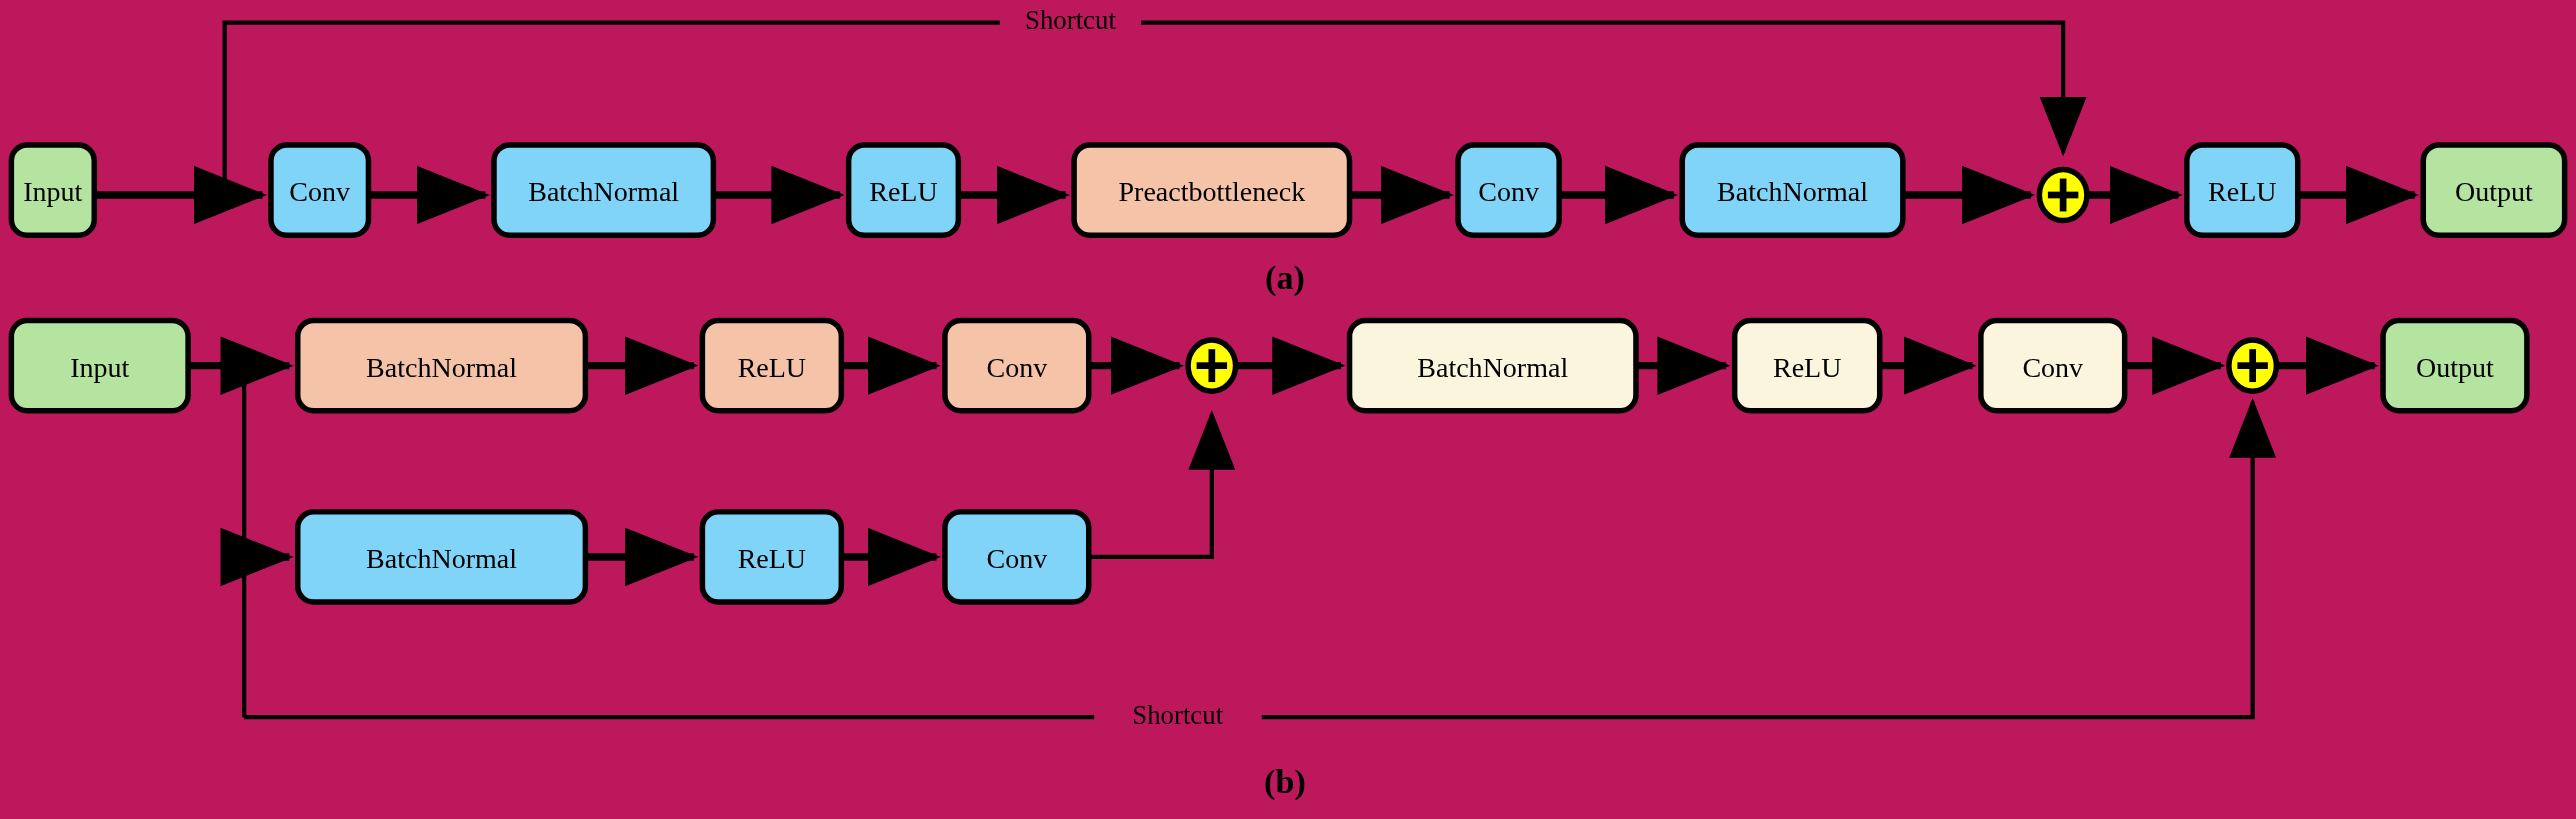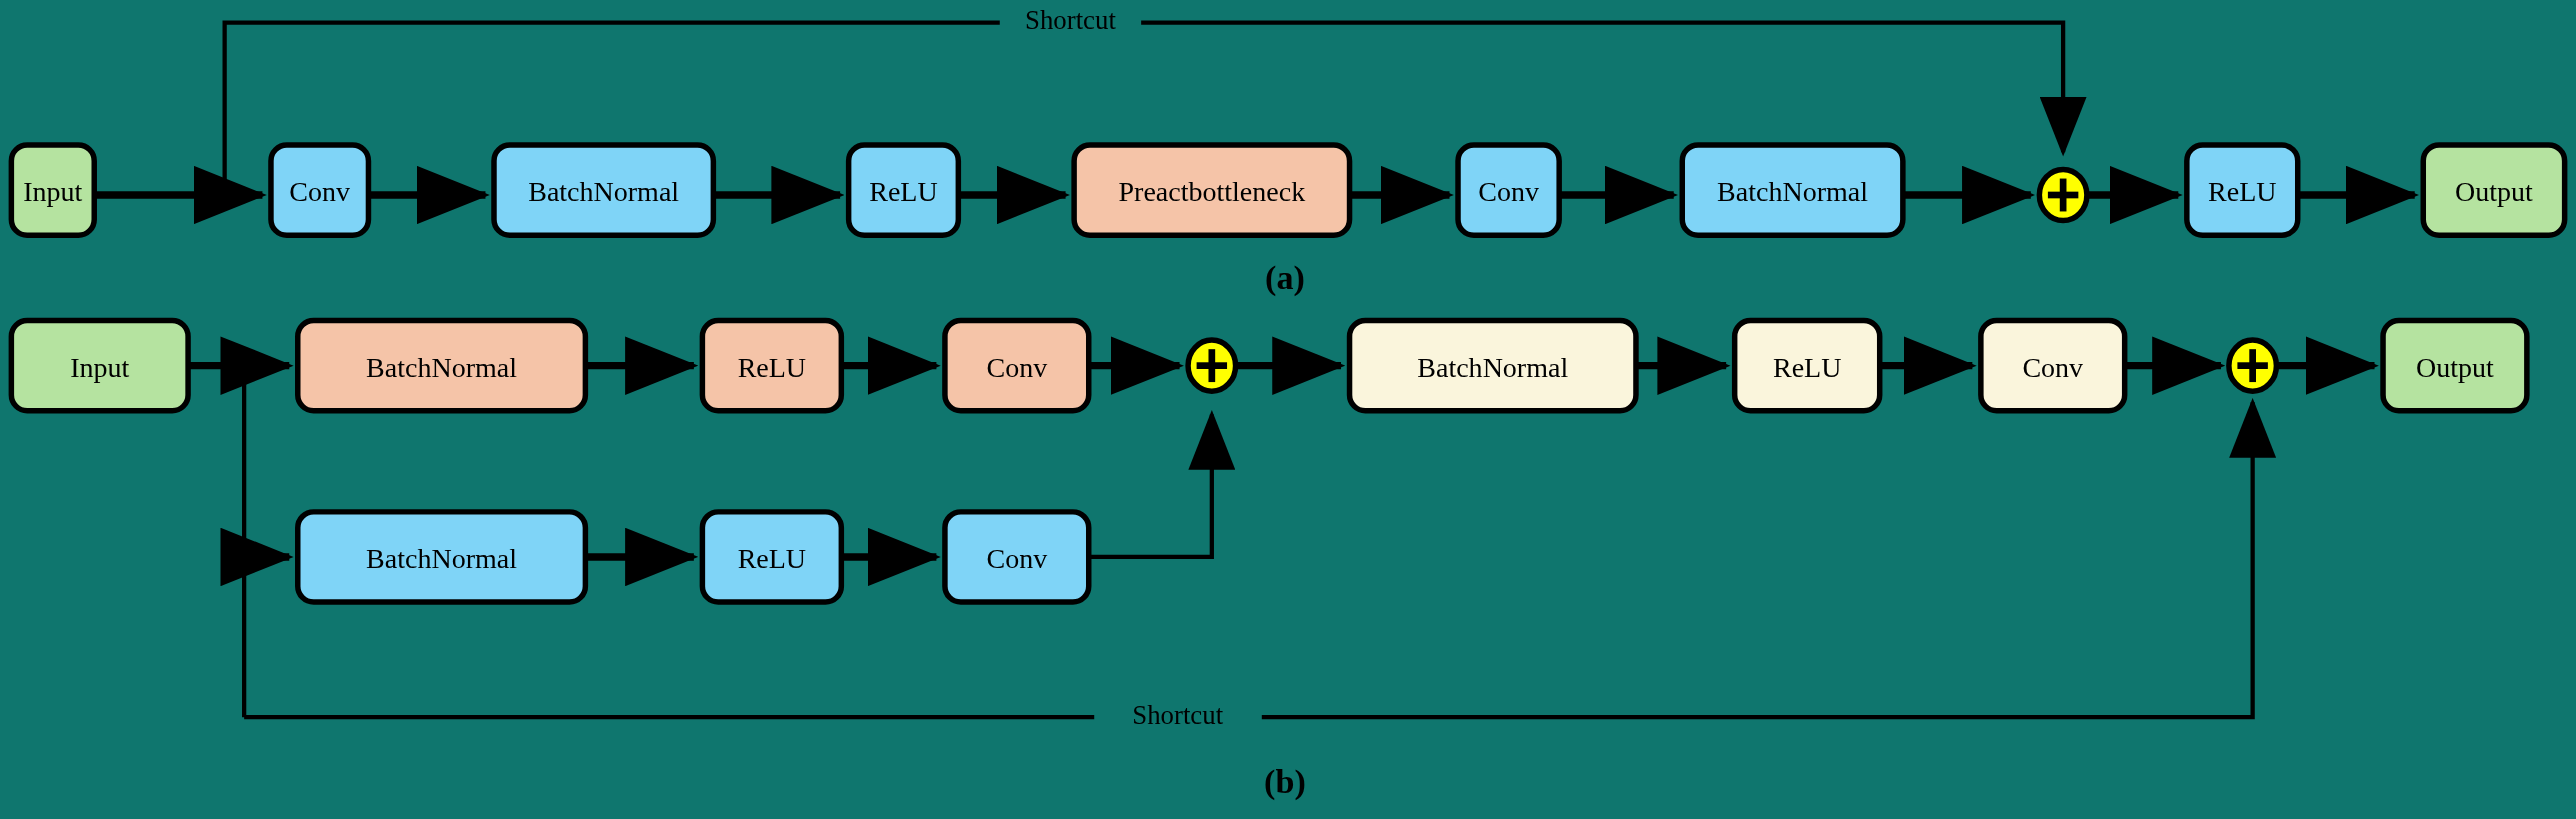--- a/index.html
+++ b/index.html
@@ -4,21 +4,21 @@
 <style>
   html, body {
     margin: 0;
     padding: 0;
     background: #ffffff;
   }
   #root {
     position: relative;
     width: 2576px;
     height: 819px;
-    background: #0f766e;
+    background: #be185d;
     font-family: "Liberation Serif", "DejaVu Serif", serif;
     overflow: hidden;
   }
   svg.diagram {
     position: absolute;
     left: 0;
     top: 0;
     width: 2576px;
     height: 819px;
   }

